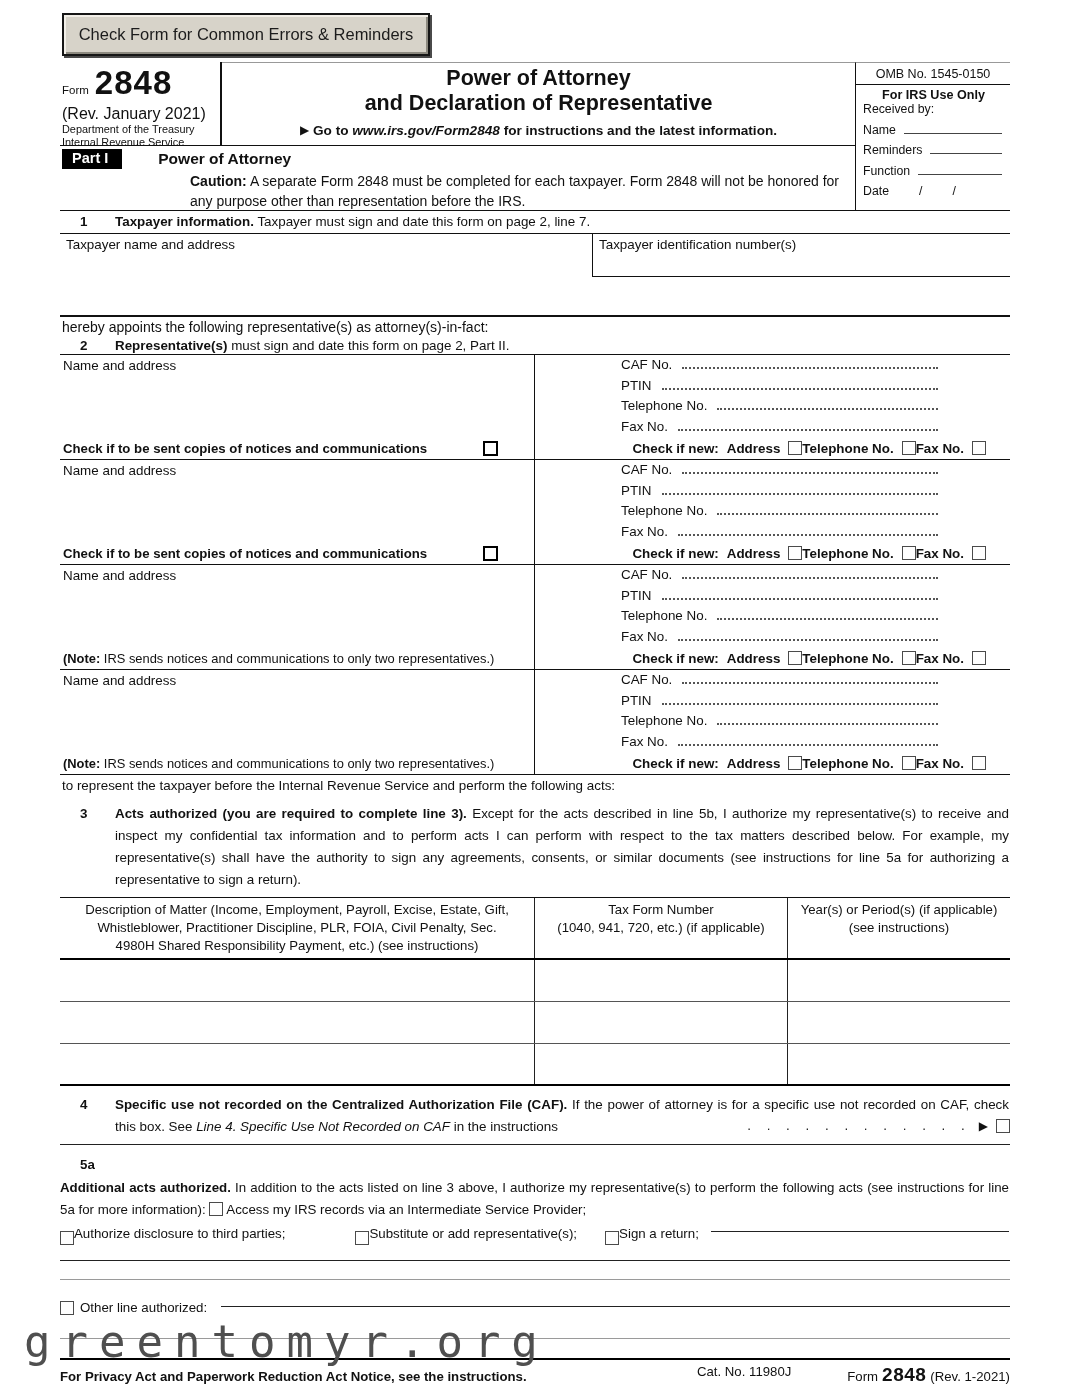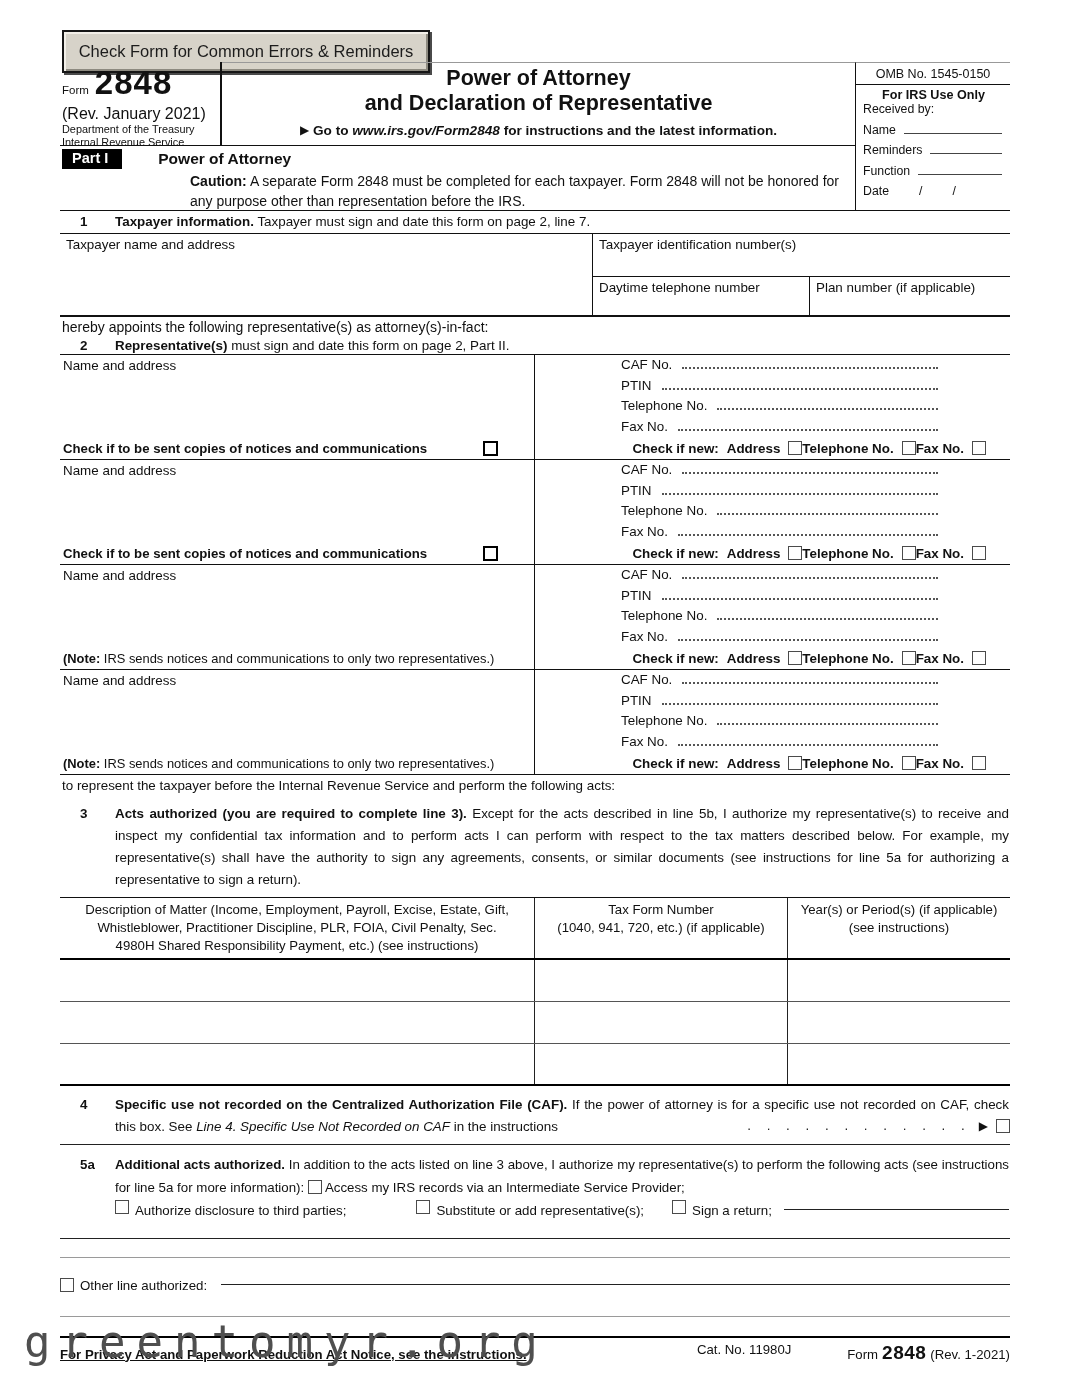--- a/index.html
+++ b/index.html
@@ -5,21 +5,21 @@
   * { margin:0; padding:0; box-sizing:border-box; }
   html,body { background:#ffffff; }
   body {
     font-family:"Liberation Sans","DejaVu Sans",sans-serif;
     color:#111; -webkit-font-smoothing:antialiased;
   }
   .page { position:relative; width:1073px; height:1388px; background:#fff; overflow:hidden; }
 
   
   .btn {
-    position:absolute; left:62px; top:30px; width:368px; height:43px;
+    position:absolute; left:62px; top:13px; width:368px; height:43px;
     background:#d7d3c9; border:2px solid #161616;
     box-shadow: inset 2px 2px 0 #f2efe8, inset -2px -2px 0 #8d8a80, 2px 2px 0 #4a4a4a;
     font-size:16.5px; color:#1c1c1c; text-align:center; line-height:38px; cursor:default;
   }
 
   .form { position:absolute; left:60px; top:62px; width:950px; }
 
   
   .hdr { display:flex; height:83px; }
   .hdr-left { width:162px; border-right:2px solid #111; padding:2px 4px 0 2px; }
@@ -107,39 +107,39 @@
   .mrow { display:flex; height:42px; border-bottom:1.5px solid #555; }
   .mrow:last-child { border-bottom:2px solid #000; }
   .mrow .mc2,.mrow .mc3 { height:100%; }
 
   .line4 { padding:8px 0 6px 0; border-bottom:1.5px solid #222; font-size:13.4px; line-height:22px; }
   .line4 .ntext { text-align:justify; position:relative; padding-right:1px; }
   .l4-trail { position:absolute; right:0; bottom:1px; display:flex; align-items:center; gap:8px; background:#fff; padding-left:6px;}
   .l4dots { letter-spacing:6px; color:#222; }
   .l4arr { font-size:12px; }
 
-  .line5a { padding-top:9px; font-size:13.3px; line-height:22.5px; }
+  .line5a { padding-top:9px; font-size:13.3px; line-height:22.5px;flex-direction:column; }
   .line5a .ntext { text-align:justify; padding-right:1px; }
   .optrow { display:flex; align-items:center; margin-top:1px; }
-  .opt { display:flex; align-items:flex-start; gap:6px; white-space:nowrap; }
+  .opt { display:flex; align-items:flex-end; white-space:nowrap; }
   .opt2 { margin-left:70px; } .opt3 { margin-left:28px; }
   .fill { flex:1; border-bottom:1.3px solid #222; margin:0 0 4px 12px; min-width:150px; }
 
   .blank { height:0; }
   .bl-dark  { border-top:1.6px solid #222; margin-top:15px; }
   .bl-gray  { border-top:1.5px solid #9a9a9a; margin-top:18px; }
   .bl-gray2 { border-top:1.5px solid #9a9a9a; margin-top:20px; }
 
   .otherrow { display:flex; align-items:center; margin-top:17px; height:21px; font-size:13.3px; }
   .otherrow .lbl { margin-left:6px; }
   .otherrow .fill { margin-left:14px; margin-bottom:2px; }
 
   .footer { position:relative; display:flex; align-items:baseline; border-top:2.5px solid #000;
             margin-top:19px; padding-top:4px; font-size:13.2px; }
-  .f-privacy { font-weight:bold;text-decoration:underline; }
+  .f-privacy { font-weight:bold; }
   .f-cat { position:absolute; left:637px; }
   .f-right { margin-left:auto; display:flex; align-items:baseline; gap:4px; }
   .f-num { font-weight:bold; font-size:19px; letter-spacing:0.5px; }
 
   .watermark {
     position:absolute; left:24px; top:1316px;
     font-family:"DejaVu Sans Mono","Liberation Mono",monospace;
     font-size:44px; color:#4f4f4f; letter-spacing:11px; font-weight:normal;
   }
 </style>
@@ -209,24 +209,20 @@
 
     <div class="line1 numrow">
       <span class="num">1</span>
       <div class="ntext"><b>Taxpayer information.</b> <span>Taxpayer must sign and date this form on page 2, line 7.</span></div>
     </div>
 
     <div class="tpbox">
       <div class="tp-left"><span>Taxpayer name and address</span></div>
       <div class="tp-right">
         <div class="tp-tin"><span>Taxpayer identification number(s)</span></div>
-        <div class="tp-bottom">
-          <div class="tp-phone"><span>Daytime telephone number</span></div>
-          <div class="tp-plan"><span>Plan number (if applicable)</span></div>
-        </div>
       </div>
     </div>
 
     <div class="hereby">hereby appoints the following representative(s) as attorney(s)-in-fact:</div>
 
     <div class="line2 numrow">
       <span class="num">2</span>
       <div class="ntext"><b>Representative(s)</b> <span>must sign and date this form on page 2, Part II.</span></div>
     </div>
 

